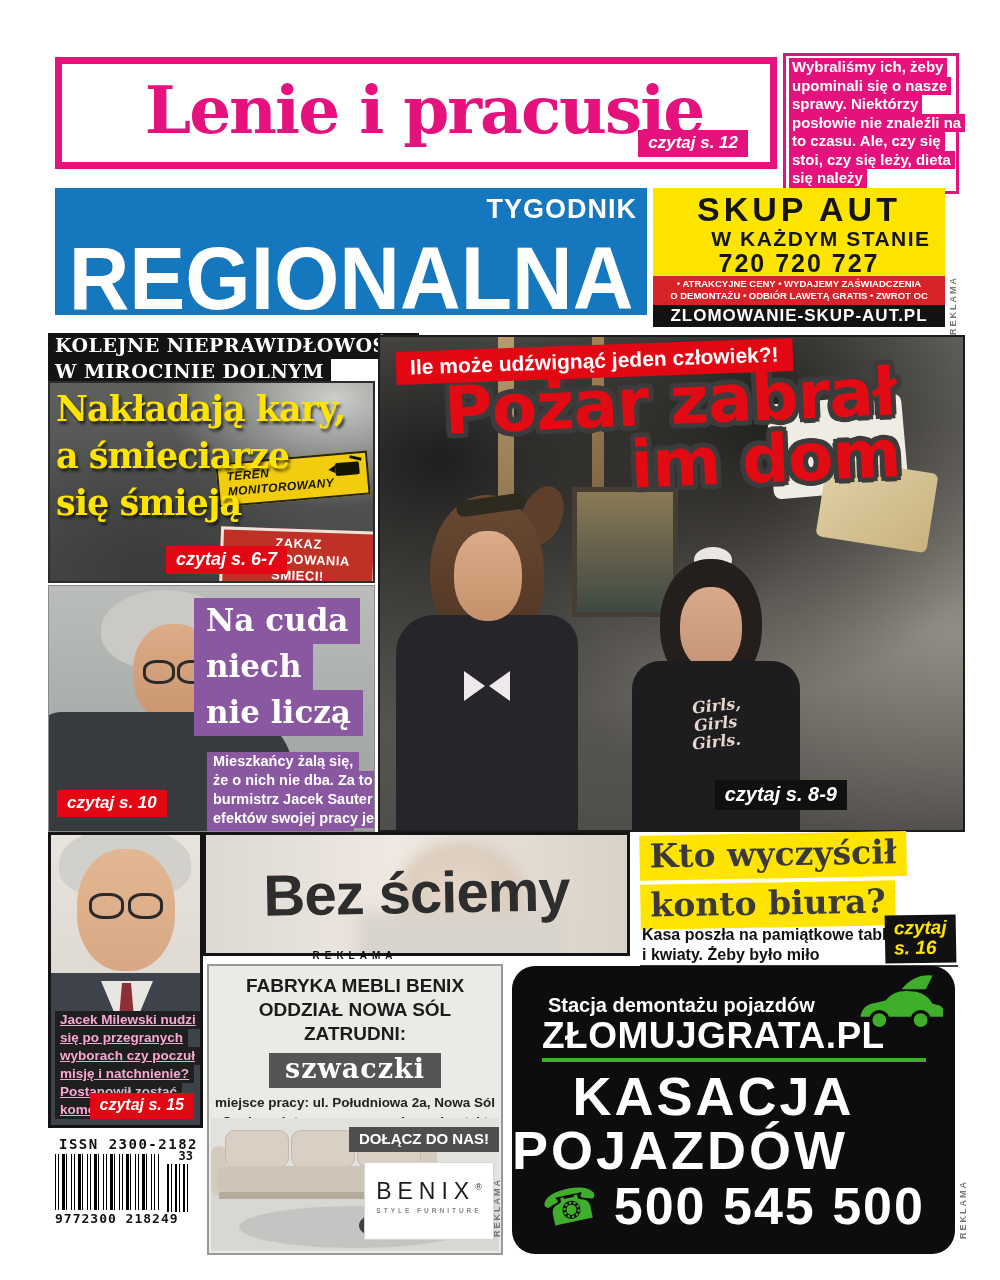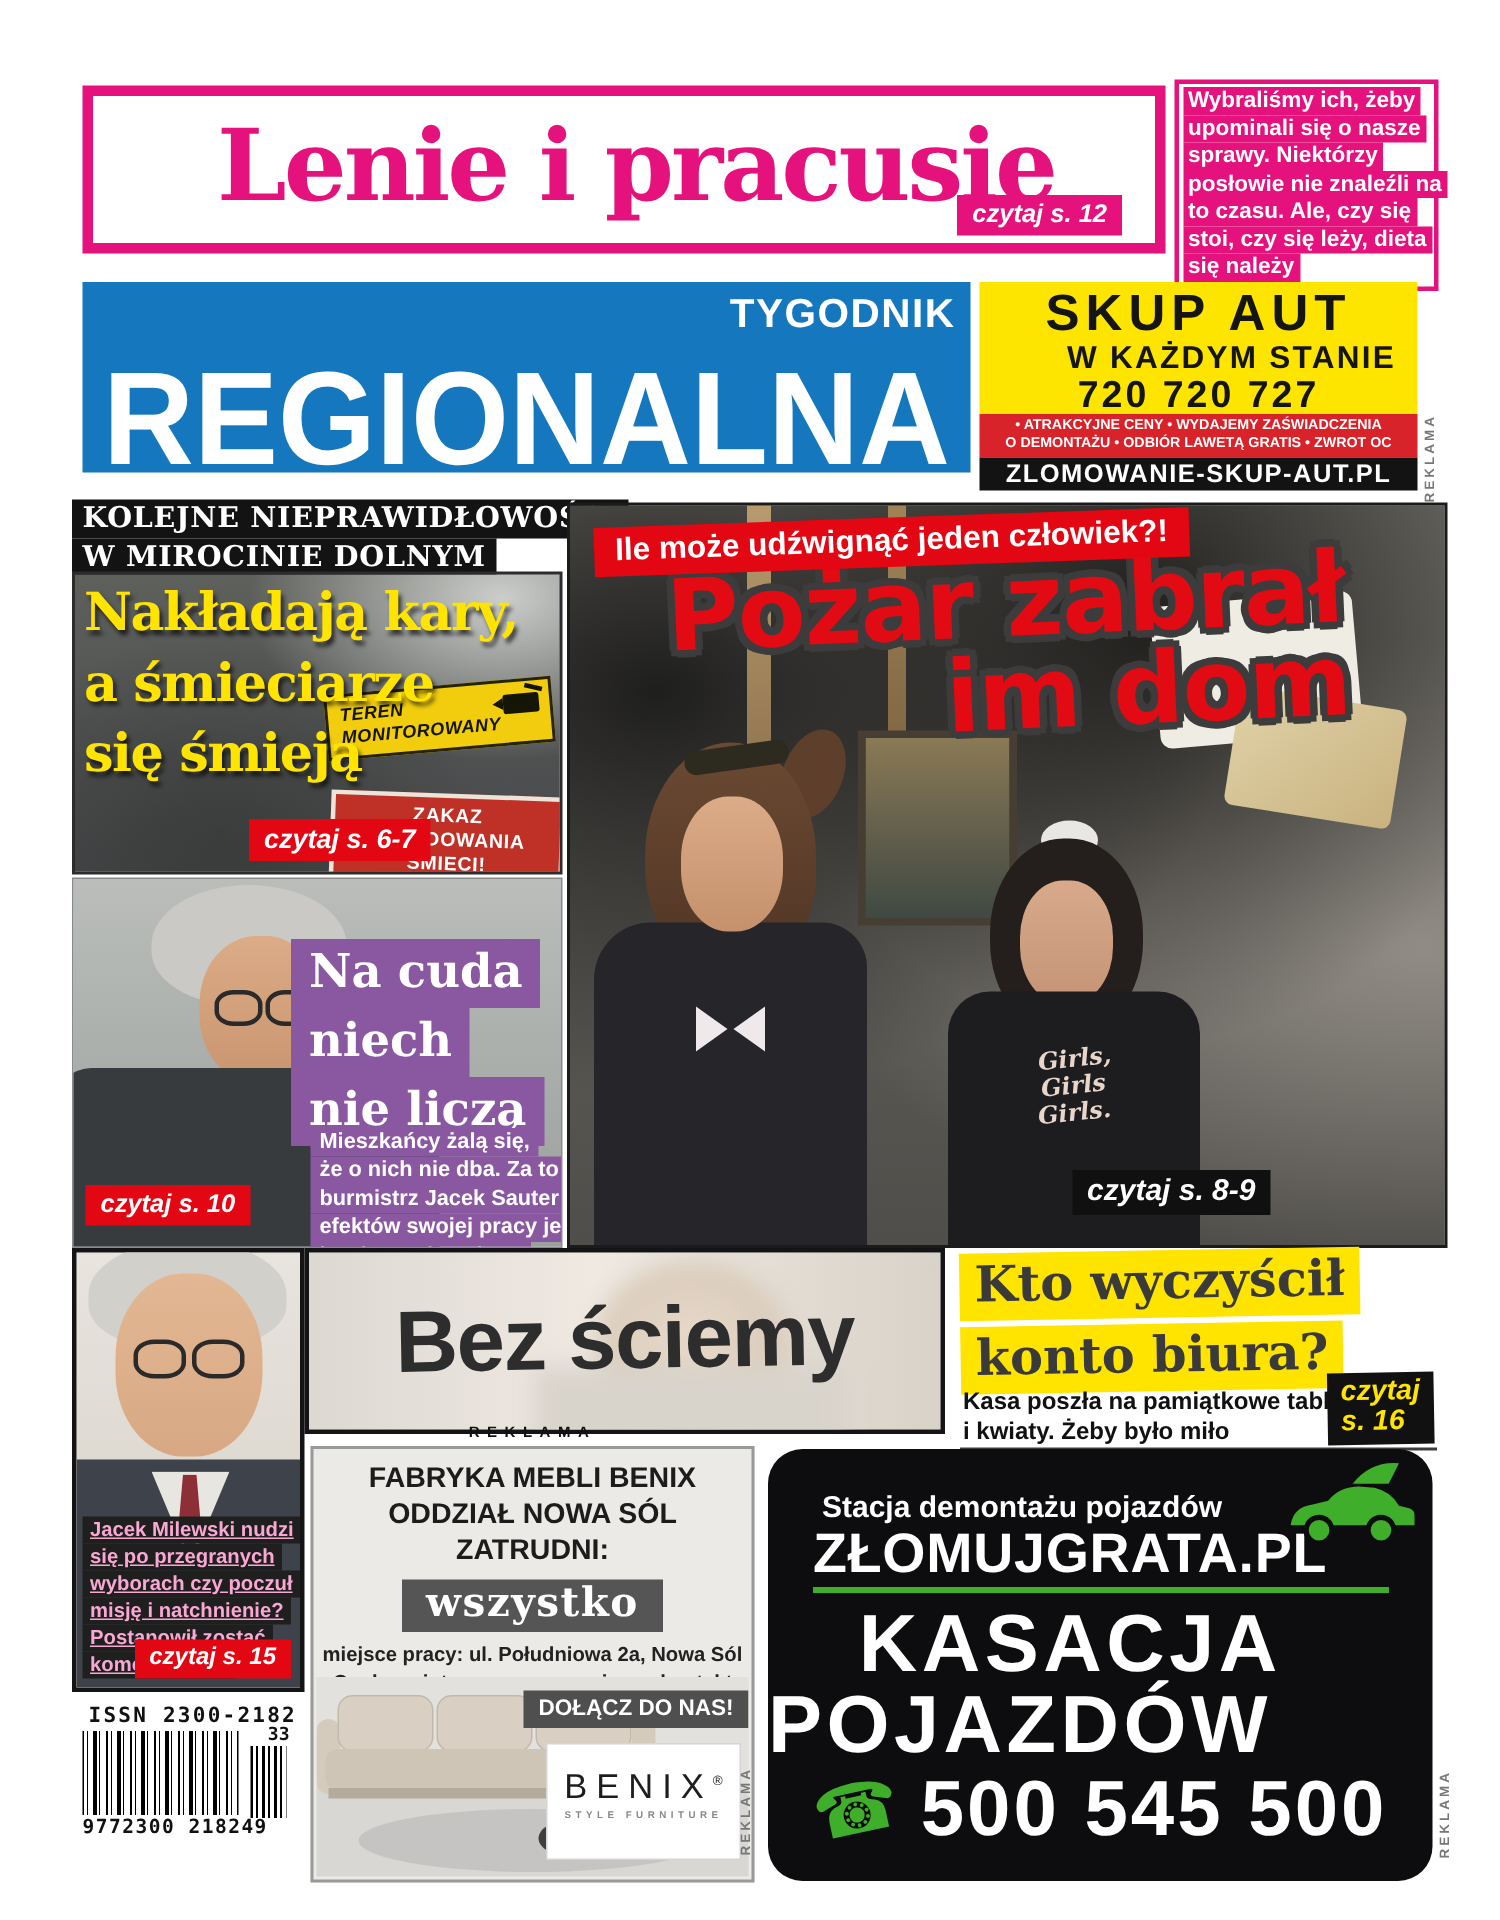--- a/index.html
+++ b/index.html
@@ -99,21 +99,21 @@
 
 .story-miracles { position:absolute; left:48px; top:585px; width:327px; height:247px; border:1px solid #8a8a8a; overflow:hidden;
   background:linear-gradient(180deg,#babdb9,#9ba09c); }
 .mi-hair { position:absolute; left:52px; top:4px; width:130px; height:80px; background:#cbc9c5; border-radius:50% 50% 45% 45%; }
 .mi-face { position:absolute; left:84px; top:38px; width:82px; height:98px; background:linear-gradient(180deg,#dcab87,#c8956f); border-radius:46%; }
 .mi-glasses { position:absolute; left:94px; top:74px; width:66px; height:22px; }
 .mi-glasses::before, .mi-glasses::after { content:""; position:absolute; top:0; width:26px; height:18px; border:3px solid #2a2a2a; border-radius:40%; }
 .mi-glasses::before { left:0; } .mi-glasses::after { right:0; }
 .mi-hand { position:absolute; left:148px; top:106px; width:46px; height:48px; background:#d4a07a; border-radius:42%; }
 .mi-body { position:absolute; left:-12px; top:126px; width:256px; height:130px; background:#383b3e; border-radius:24px 60px 0 0; }
-.miracles-headline { position:absolute; left:145px; top:12px; z-index:3;margin-top:28px; }
+.miracles-headline { position:absolute; left:145px; top:12px; z-index:3; }
 .miracles-headline .line { background:#8a57a1; color:#fff; font:700 31px/44px "DejaVu Serif",serif; padding:0 12px 2px; }
 .miracles-teaser { position:absolute; left:158px; top:166px; z-index:3; }
 .miracles-teaser .line { background:#8a57a1; color:#fff; font:700 14.5px/16px "Liberation Sans",sans-serif; padding:1px 6px 2px; }
 .miracles-badge { position:absolute; left:8px; bottom:14px; z-index:3; }
 
 
 .panel-column { position:absolute; left:203px; top:832px; width:427px; height:124px; border:3px solid #141414; overflow:hidden;
   background:linear-gradient(90deg,#ddd8d2,#efe9e2 45%,#d9d2c8); }
 .col-head { position:absolute; left:190px; top:6px; width:130px; height:112px; background:radial-gradient(#e9d9c8,#cfc0ae); border-radius:50%; filter:blur(7px); opacity:.85; }
 .col-body { position:absolute; left:150px; top:76px; width:210px; height:60px; background:#d8d3cb; filter:blur(8px); }
@@ -346,21 +346,21 @@
         <span class="line">czytaj</span>
         <span class="line">s. 16</span>
       </div>
     <div class="account-rule"></div>
   </div>
 
   <div class="benix-header">REKLAMA</div>
   <div class="benix">
     <div class="bx-l1">FABRYKA MEBLI BENIX</div>
     <div class="bx-l2">ODDZIAŁ NOWA SÓL ZATRUDNI:</div>
-    <div class="bx-pos">wszystko</div>
+    <div class="bx-pos">szwaczki</div>
     <div class="benix-details center-lines">
         <span class="line">miejsce pracy: ul. Południowa 2a, Nowa Sól</span>
         <span class="line">Osoby zainteresowane prosimy o kontakt</span>
         <span class="line">tel: 627 829 116, 535 672 485</span>
         <span class="line">e-mail: jaroslaw.kruk@benix.pl</span>
       </div>
     <div class="bx-photo">
       <div class="arm-l"></div>
       <div class="cushion c1"></div>
       <div class="cushion c2"></div>

